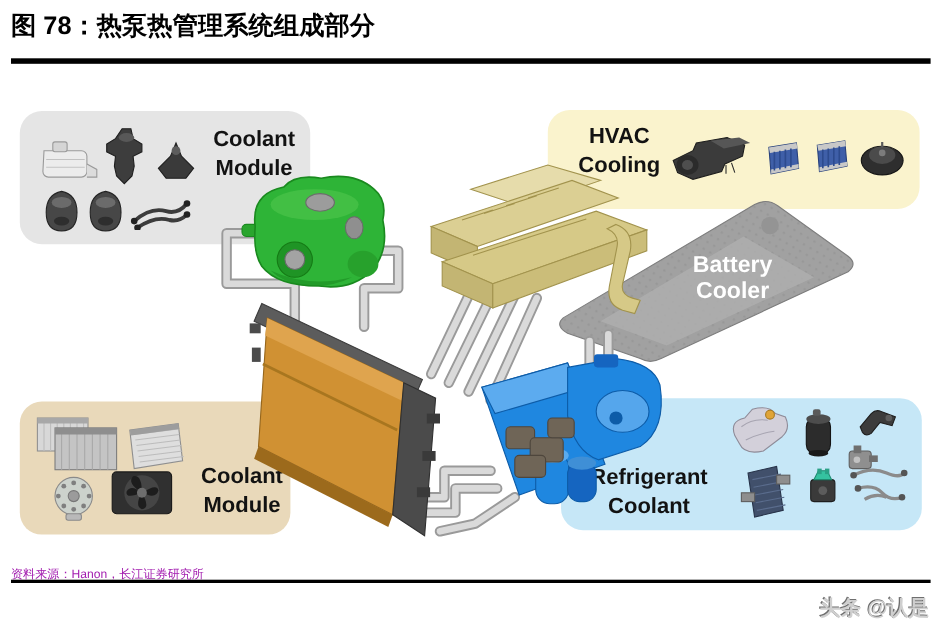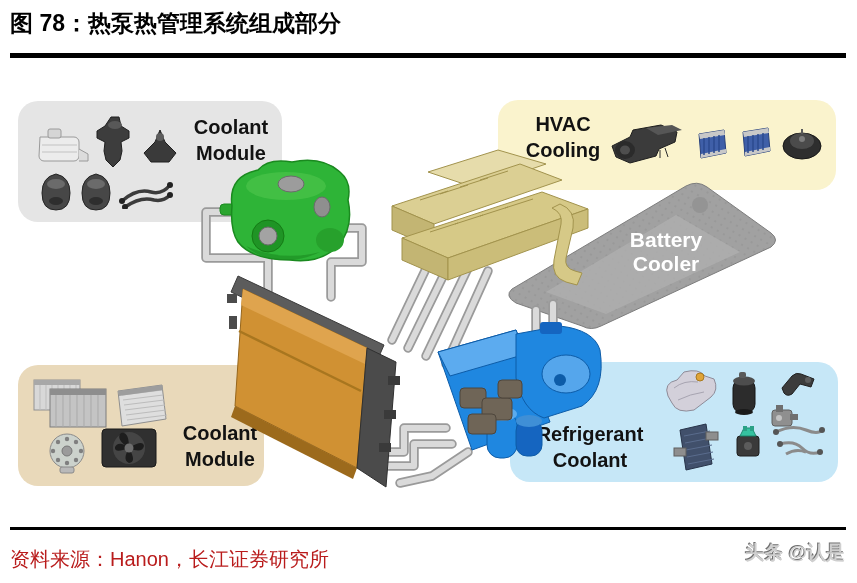--- a/index.html
+++ b/index.html
@@ -2,21 +2,21 @@
 <html><head>
 <meta charset="utf-8">
 <style>
   html,body{margin:0;padding:0;background:#fff;}
   .page{position:relative;width:857px;height:583px;background:#ffffff;overflow:hidden;
         font-family:"Liberation Sans","DejaVu Sans",sans-serif;}
   .fig-title{position:absolute;left:10px;top:8px;font-size:23px;font-weight:bold;color:#000;}
   .rule{position:absolute;background:#000;}
   .rule-top{left:10px;top:53px;width:836px;height:5px;}
   .rule-bottom{left:10px;top:527px;width:836px;height:3px;}
-  .fig-source{position:absolute;left:10px;top:546px;font-size:20px;color:#b91c1c;}
+  .fig-source{position:absolute;left:10px;top:514px;font-size:11px;color:#a21caf;}
   .watermark{position:absolute;right:12px;top:540px;font-size:19px;font-weight:bold;color:#cfcfcf;
              text-shadow:-1px -1px 0 #6f6f6f,1px 1px 0 #ffffff;}
   .diagram{position:absolute;left:0;top:60px;width:857px;height:465px;}
   .module-box{position:absolute;border-radius:20px;}
   .box-coolant{left:18px;top:41px;width:264px;height:121px;}
   .box-hvac{left:498px;top:40px;width:338px;height:90px;}
   .box-cooling{left:18px;top:305px;width:246px;height:121px;}
   .box-refrigerant{left:510px;top:302px;width:328px;height:120px;}
   .module-label{position:absolute;font-size:20px;font-weight:bold;color:#121212;line-height:1.28;text-align:center;}
   .lbl-coolant{left:160px;top:14px;width:106px;}

